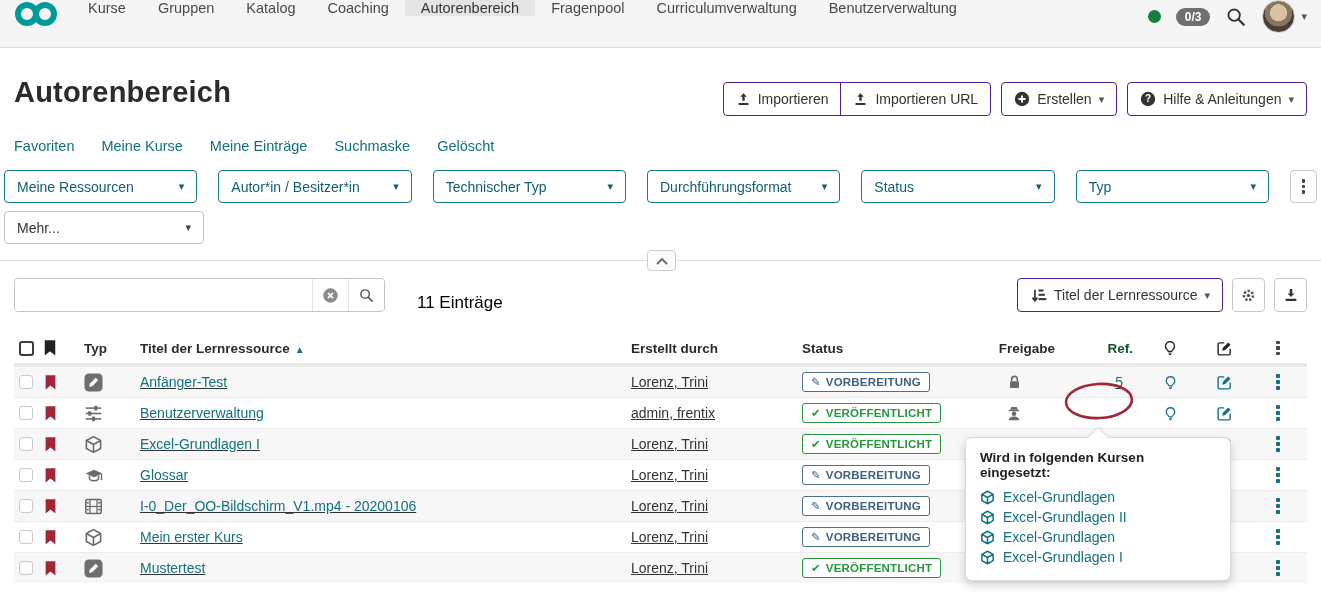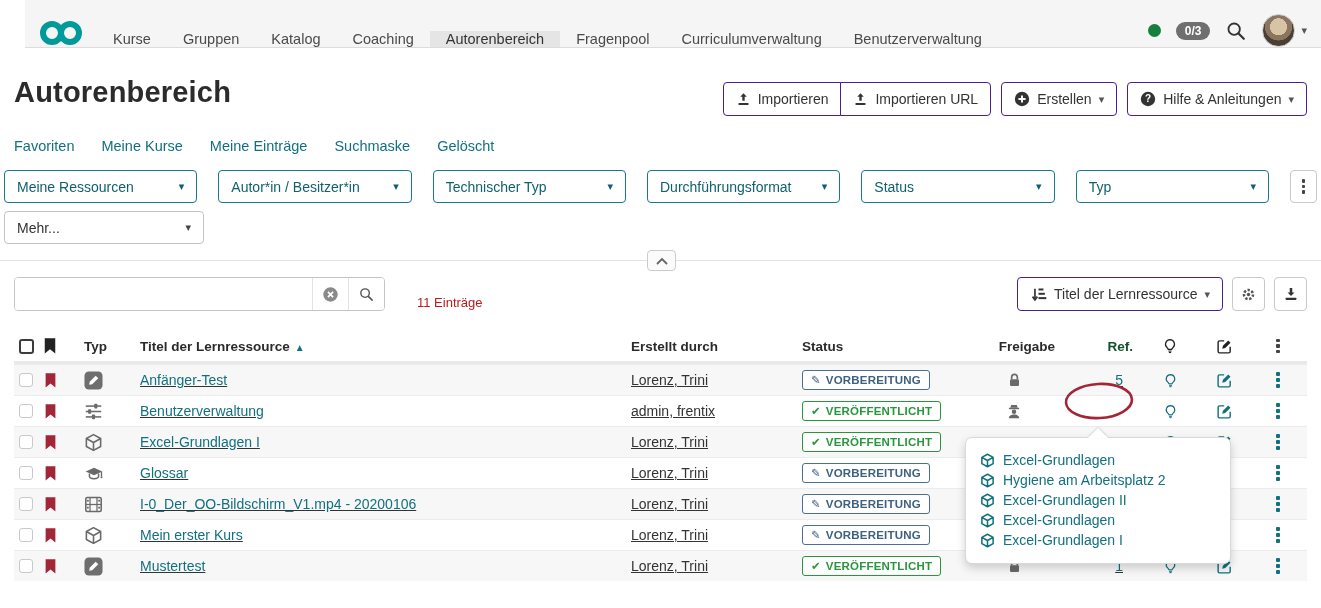--- a/index.html
+++ b/index.html
@@ -3,21 +3,21 @@
 <meta charset="utf-8">
 <style>
   * { box-sizing: border-box; margin: 0; padding: 0; }
   html, body { width: 1321px; height: 608px; overflow: hidden; }
   body {
     font-family: "Liberation Sans", "DejaVu Sans", sans-serif;
     background: #ffffff; color: #333; position: relative;
   }
   
   .navbar { height: 48px; background: #f5f5f5; border-bottom: 1px solid #dcdcdc;
-            display: flex; align-items: flex-end; padding: 0 14px; margin-left: 25px; }
+            display: flex; align-items: flex-start; padding: 0 14px; }
   .logo { display: flex; align-items: center; margin-right: 14px; }
   .nav-items { display: flex; align-items: stretch; }
   .nav-item { display: flex; align-items: center; padding: 0 16px; font-size: 14.5px;
               color: #4a4a4a; cursor: pointer; white-space: nowrap; }
   .nav-item.active { background: #e5e5e5; color: #333; }
   .nav-right { margin-left: auto; display: flex; align-items: center; gap: 15px; }
   .presence-dot { width: 13px; height: 13px; border-radius: 50%; background: #15803d; }
   .counter-pill { background: #6f6f6f; color: #fff; font-size: 12px; font-weight: 700;
                   border-radius: 10px; padding: 2px 9px; }
   .avatar-wrap { display: flex; align-items: center; gap: 6px; }
@@ -61,21 +61,21 @@
                   background: #fbfbfb; border: 1px solid #ccc; border-radius: 4px;
                   display: flex; align-items: center; justify-content: center; cursor: pointer; }
   
   .toolbar { display: flex; align-items: center; padding: 16px 14px 12px; }
   .search-group { display: flex; width: 371px; height: 34px; border: 1px solid #c4c4c4;
                   border-radius: 4px; background: #fff; overflow: hidden; }
   .search-input { flex: 1; border: none; outline: none; font-size: 14px; padding: 0 10px;
                   font-family: inherit; }
   .search-cell { width: 36px; display: flex; align-items: center; justify-content: center;
                  border-left: 1px solid #e3e3e3; cursor: pointer; background: #fff; }
-  .entries-count { margin-left: 32px; font-size: 13px; color: #b91c1c; margin-top: 16px; }
+  .entries-count { margin-left: 32px; font-size: 17px; color: #000000; margin-top: 16px; }
   .toolbar-right { margin-left: auto; display: flex; gap: 9px; }
   .icon-btn { width: 33px; height: 34px; background: #fff; border: 1px solid #c8c8c8;
               border-radius: 4px; display: flex; align-items: center; justify-content: center;
               cursor: pointer; }
   
   .table { margin: 8px 14px 0; }
   .tgrid { display: grid; grid-template-columns: 24px 24px 56px 1fr 171px 167px 90px 82px 58px 50px 58px;
            align-items: center; }
   .thead { height: 33px; font-size: 13.5px; font-weight: 700; color: #2b2b2b;
            border-bottom: 3px solid #e9e9e9; }
@@ -673,31 +673,26 @@
             <i></i>
             <i></i>
             <i></i>
           </span>
         </div>
     </div>
   </div>
 </div>
 
 <div class="popover">
+  <div class="popover-title">Wird in folgenden Kursen eingesetzt:</div>
   <div class="popover-item">
     <svg width="15" height="15" viewBox="0 0 24 24">
         <path d="M12 2L21 7v10l-9 5-9-5V7z M3 7l9 5 9-5 M12 12v10" fill="none" stroke="#12707f" stroke-width="2.4" stroke-linejoin="round"></path>
       </svg>
     <span>Excel-Grundlagen</span>
-  </div>
-  <div class="popover-item">
-    <svg width="15" height="15" viewBox="0 0 24 24">
-        <path d="M12 2L21 7v10l-9 5-9-5V7z M3 7l9 5 9-5 M12 12v10" fill="none" stroke="#12707f" stroke-width="2.4" stroke-linejoin="round"></path>
-      </svg>
-    <span>Hygiene am Arbeitsplatz 2</span>
   </div>
   <div class="popover-item">
     <svg width="15" height="15" viewBox="0 0 24 24">
         <path d="M12 2L21 7v10l-9 5-9-5V7z M3 7l9 5 9-5 M12 12v10" fill="none" stroke="#12707f" stroke-width="2.4" stroke-linejoin="round"></path>
       </svg>
     <span>Excel-Grundlagen II</span>
   </div>
   <div class="popover-item">
     <svg width="15" height="15" viewBox="0 0 24 24">
         <path d="M12 2L21 7v10l-9 5-9-5V7z M3 7l9 5 9-5 M12 12v10" fill="none" stroke="#12707f" stroke-width="2.4" stroke-linejoin="round"></path>

